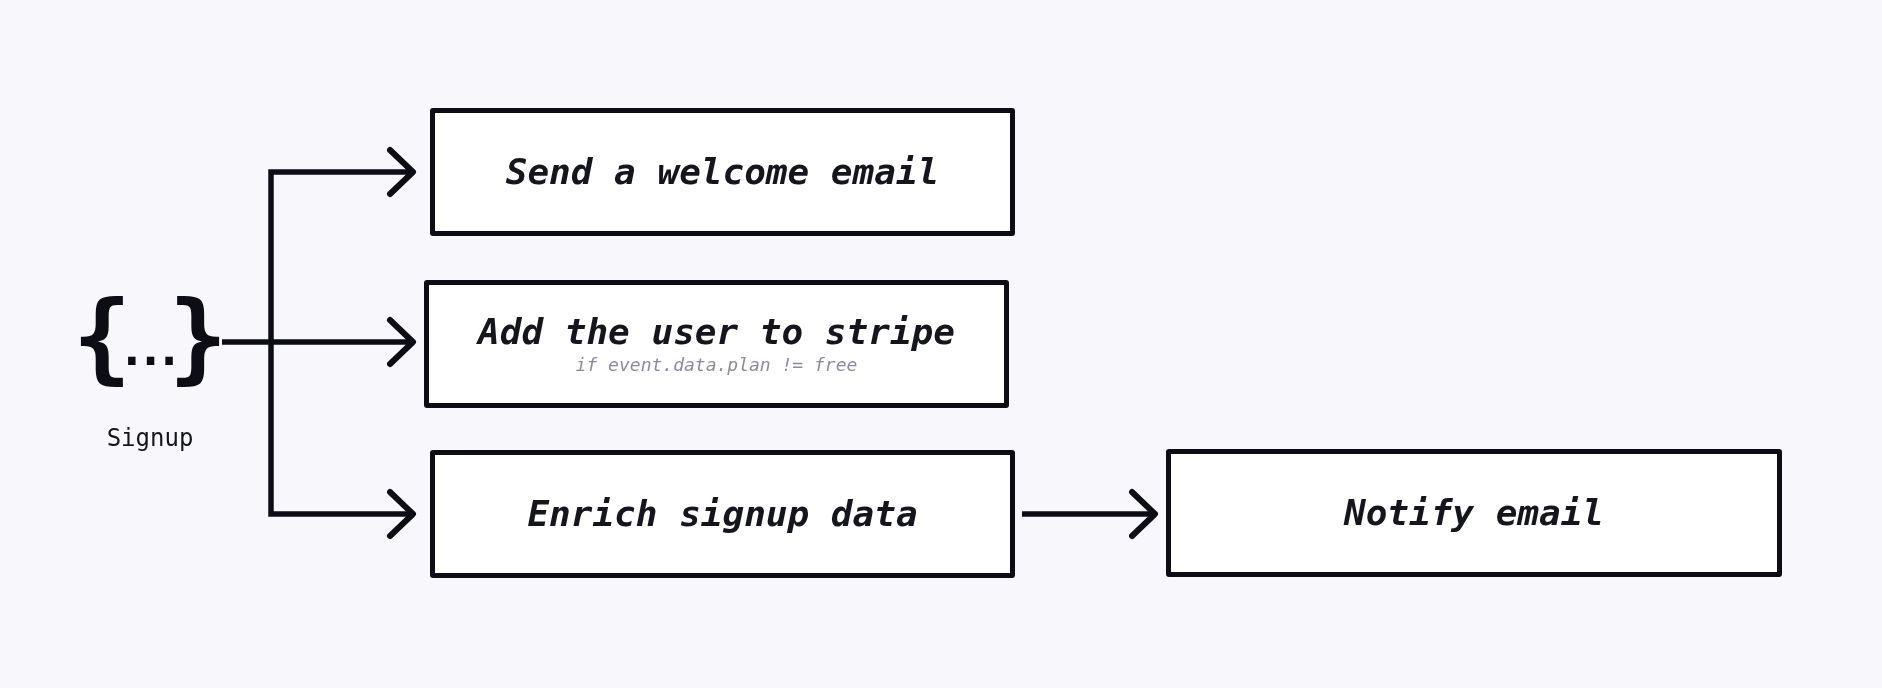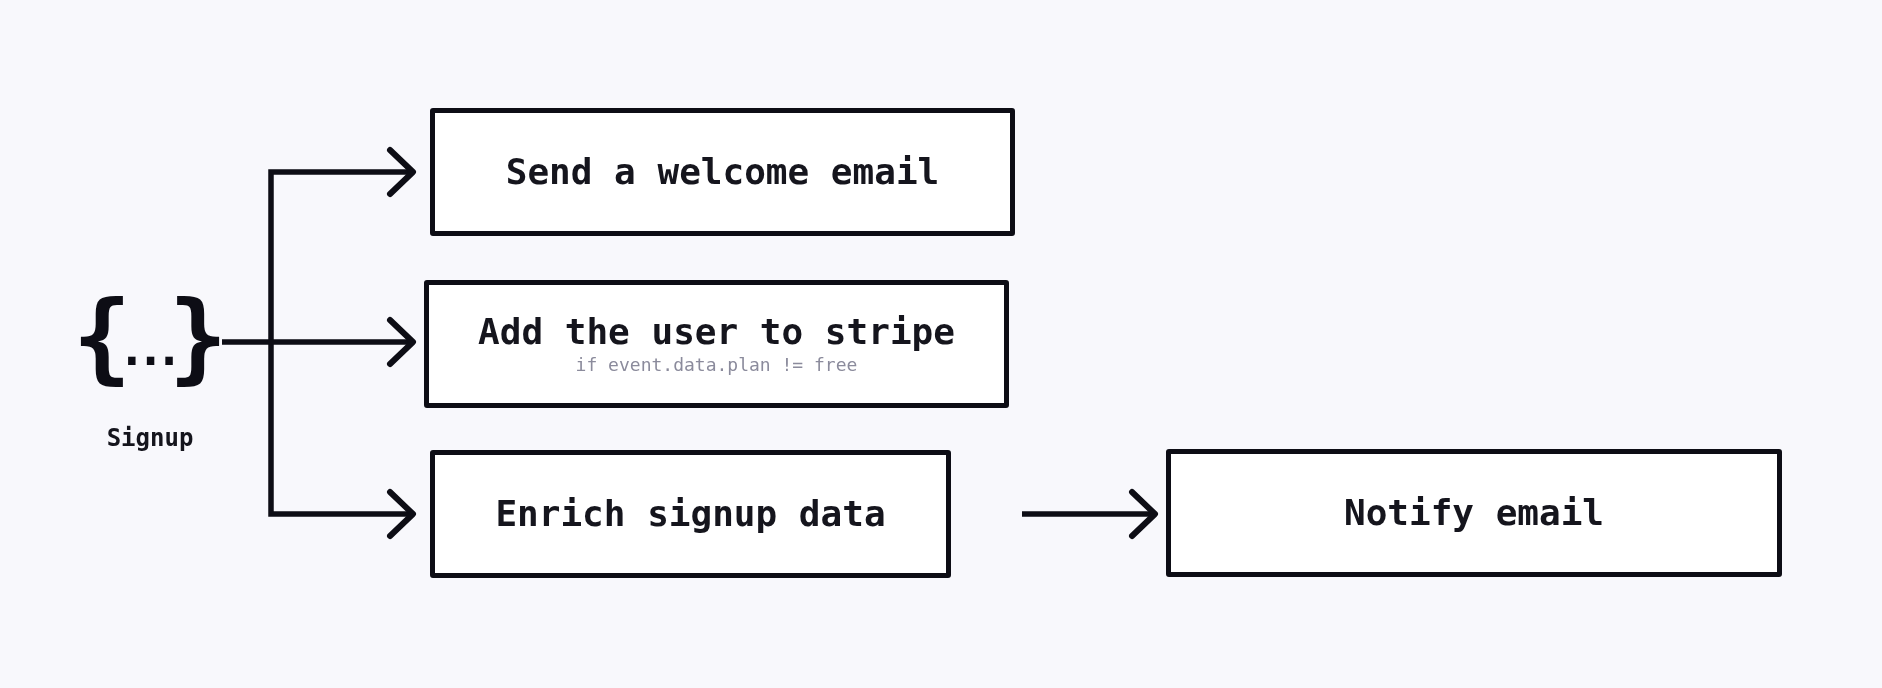--- a/index.html
+++ b/index.html
@@ -38,38 +38,39 @@
     position: absolute;
     background: var(--node-bg);
     border: 5px solid var(--ink);
     border-radius: 3px;
     display: flex;
     flex-direction: column;
     align-items: center;
     justify-content: center;
     gap: 6px;
     cursor: pointer;
+    font-style: italic;
   }
   .step-title {
     font-size: 36px;
     font-weight: bold;
     color: var(--title);
     line-height: 1.05;
     white-space: nowrap;
   }
   .step-cond {
     font-size: 18px;
     font-weight: normal;
     color: var(--muted);
     line-height: 1.05;
     white-space: nowrap;
   }
   #box-1 { left: 430px; top: 108px; width: 585px; height: 128px; }
   #box-2 { left: 424px; top: 280px; width: 585px; height: 128px; }
-  #box-3 { left: 430px; top: 450px; width: 521px; height: 128px; }
+  #box-3 { left: 430px; top: 450px; width: 585px; height: 128px; }
   #box-4 { left: 1166px; top: 449px; width: 616px; height: 128px; }
   .trigger {
     position: absolute;
     left: 88px;
     top: 282px;
     width: 124px;
     display: flex;
     flex-direction: column;
     align-items: center;
     cursor: pointer;
@@ -92,21 +93,21 @@
   .dots {
     font-size: 46px;
     font-weight: bold;
     letter-spacing: -9px;
     margin: 0 7px 14px -1px;
     line-height: 1;
   }
   .trigger-label {
     margin-top: 38px;
     font-size: 24px;
-    font-weight: bold;
+    font-weight: normal;
     color: var(--title);
     white-space: nowrap;
   }
 </style>
 </head>
 <body>
 
 <div id="canvas">
 
   <svg id="connectors" viewBox="0 0 1882 688" xmlns="http://www.w3.org/2000/svg">

